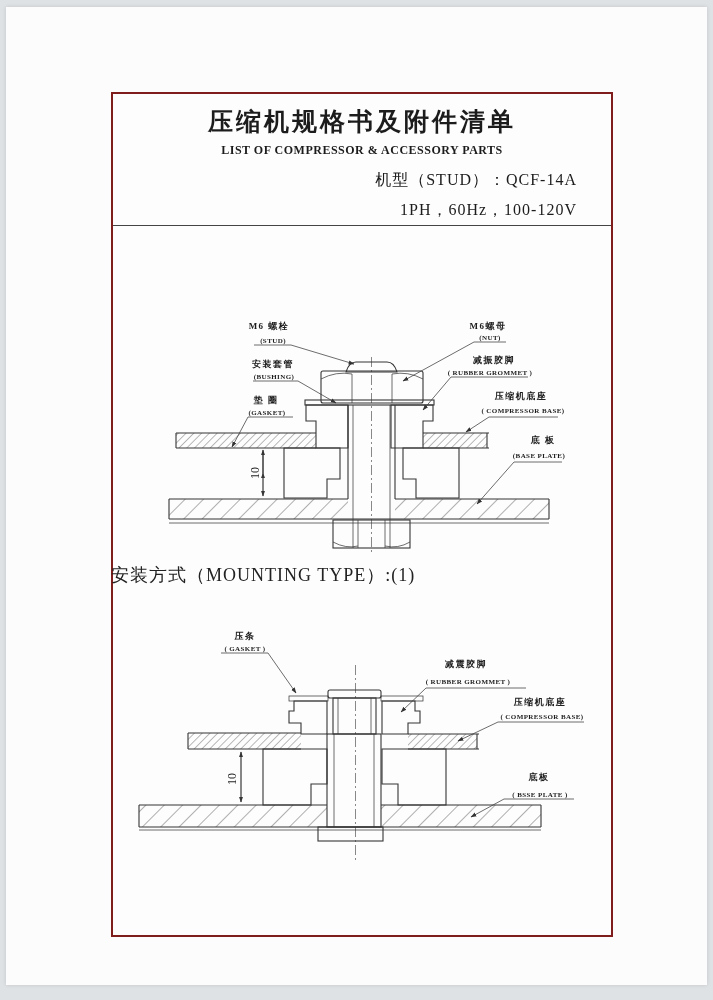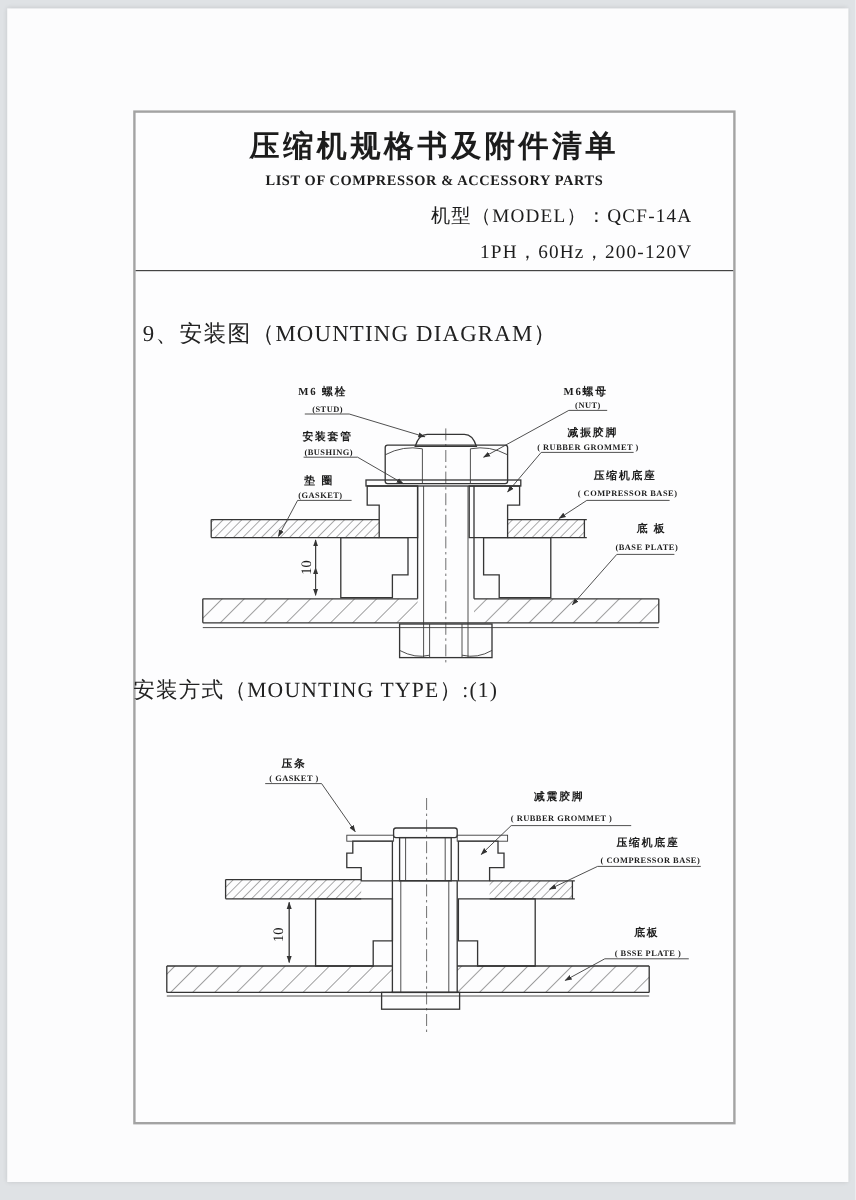--- a/index.html
+++ b/index.html
@@ -11,21 +11,21 @@
     position:relative;
     overflow:hidden;
   }
   .paper{
     position:absolute;left:6px;top:7px;width:701px;height:978px;
     background:#fcfcfd;
     box-shadow:0 0 4px rgba(0,0,0,.12);
   }
   .frame{
     position:absolute;left:105px;top:85px;width:502px;height:845px;
-    border:2px solid #a3a3a3;
+    border:2px solid #7f1d1d;
     box-sizing:border-box;
     background:#fdfdfe;
   }
   .hdr-divider{
     position:absolute;left:0;top:131px;width:100%;height:0;
     border-top:1.5px solid #444;
   }
   .t-cn{
     position:absolute;top:11px;left:0;width:100%;
     text-align:center;font-size:25px;font-weight:bold;letter-spacing:3px;
@@ -63,26 +63,25 @@
   .thin{stroke:#3c3c3c;stroke-width:.75;fill:none;}
   .cl{stroke:#555;stroke-width:.7;stroke-dasharray:10 3 2 3;fill:none;}
 </style>
 </head>
 <body>
 
 <div class="paper">
   <div class="frame">
     <div class="t-cn">压缩机规格书及附件清单</div>
     <div class="t-en">LIST OF COMPRESSOR &amp; ACCESSORY PARTS</div>
-    <div class="t-model">机型（MODEL）：QCF-14A</div>
-    <div class="t-power">1PH，60Hz，200-120V</div>
+    <div class="t-model">机型（STUD）：QCF-14A</div>
+    <div class="t-power">1PH，60Hz，100-120V</div>
     <div class="hdr-divider"></div>
   </div>
 
-  <div class="section-heading">9、安装图（MOUNTING DIAGRAM）</div>
 
   <svg class="dwg dwg1" width="440" height="262" viewBox="0 0 440 262">
     <defs>
       <pattern id="h1f" width="5.5" height="5.5" patternUnits="userSpaceOnUse" patternTransform="rotate(45)">
         <line x1="0" y1="0" x2="0" y2="5.5" stroke="#3a3a3a" stroke-width="0.7"></line>
       </pattern>
       <pattern id="h1c" width="13" height="13" patternUnits="userSpaceOnUse" patternTransform="rotate(45)">
         <line x1="0" y1="0" x2="0" y2="13" stroke="#3a3a3a" stroke-width="0.8"></line>
       </pattern>
       <pattern id="x1" width="9" height="9" patternUnits="userSpaceOnUse">

